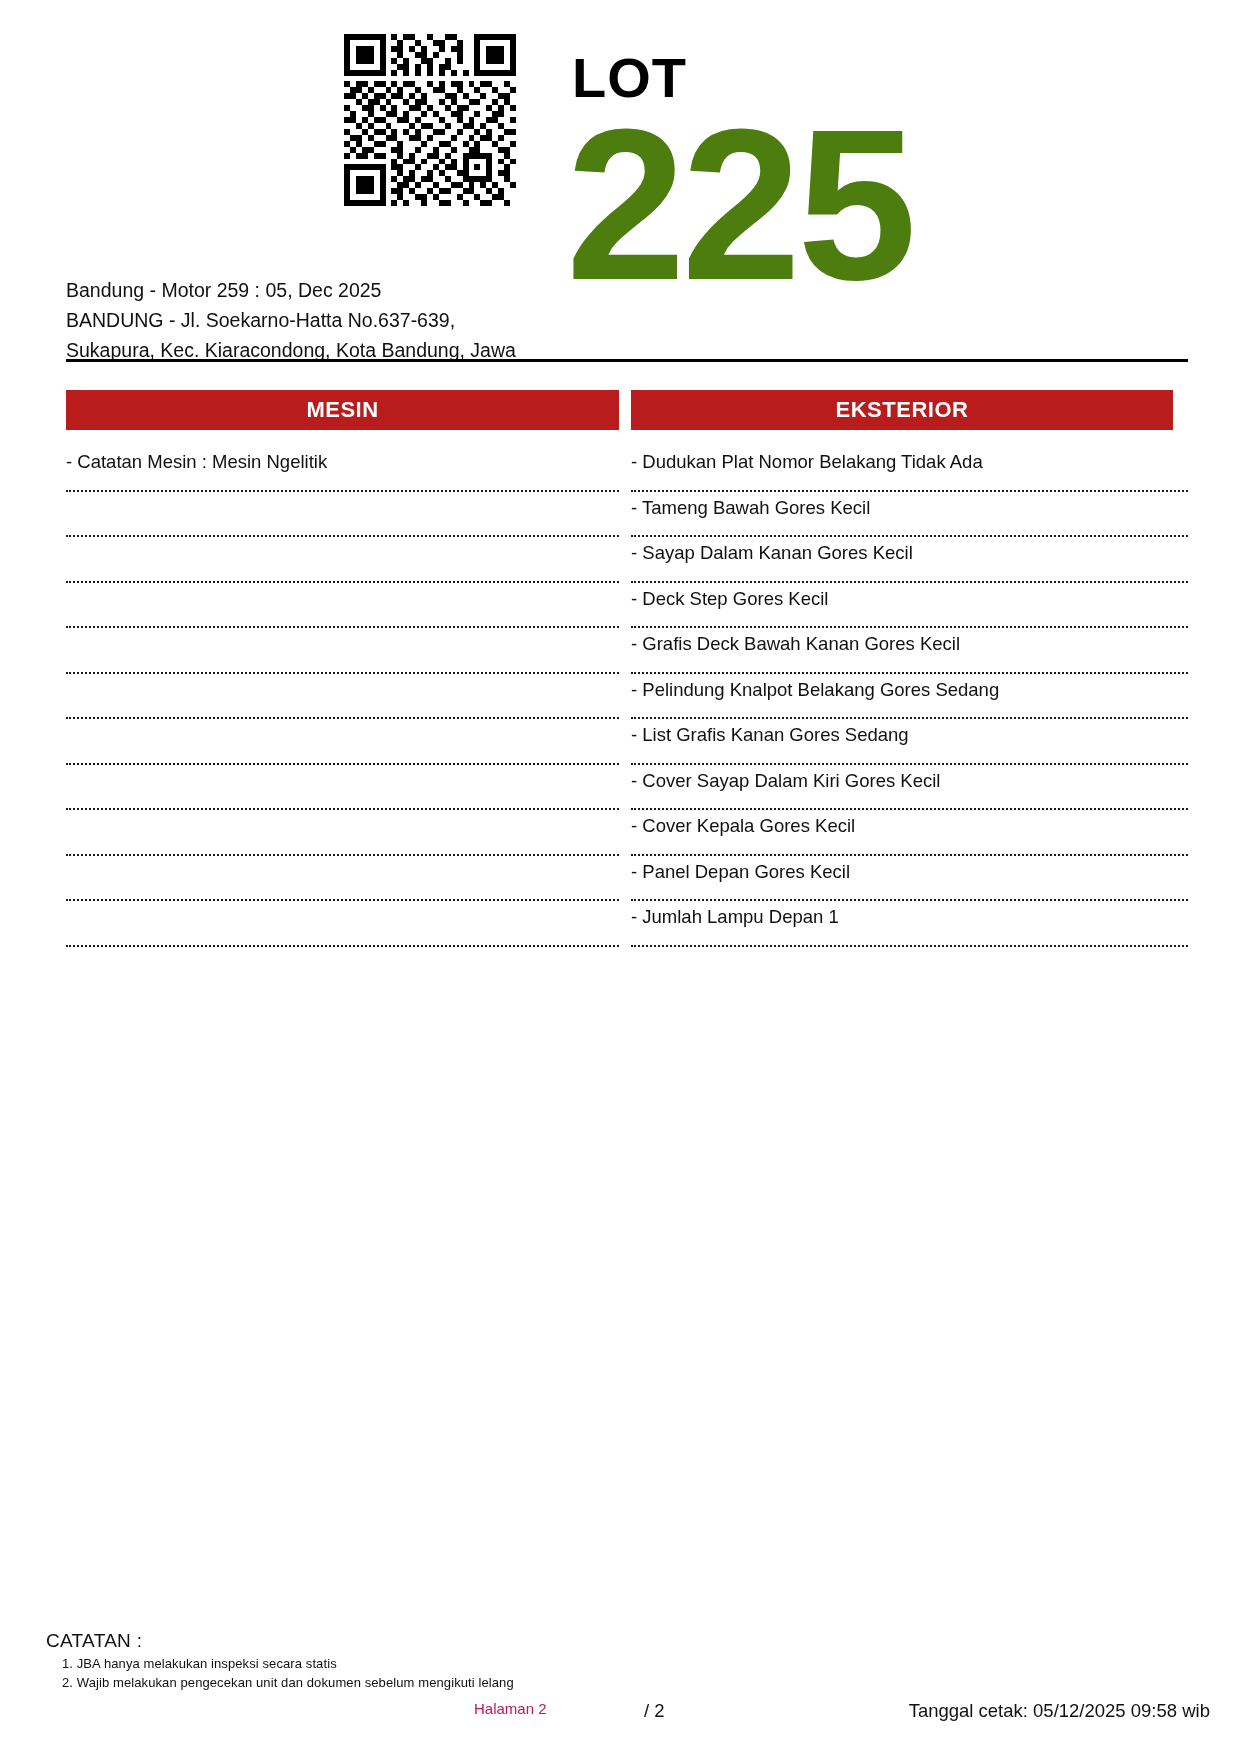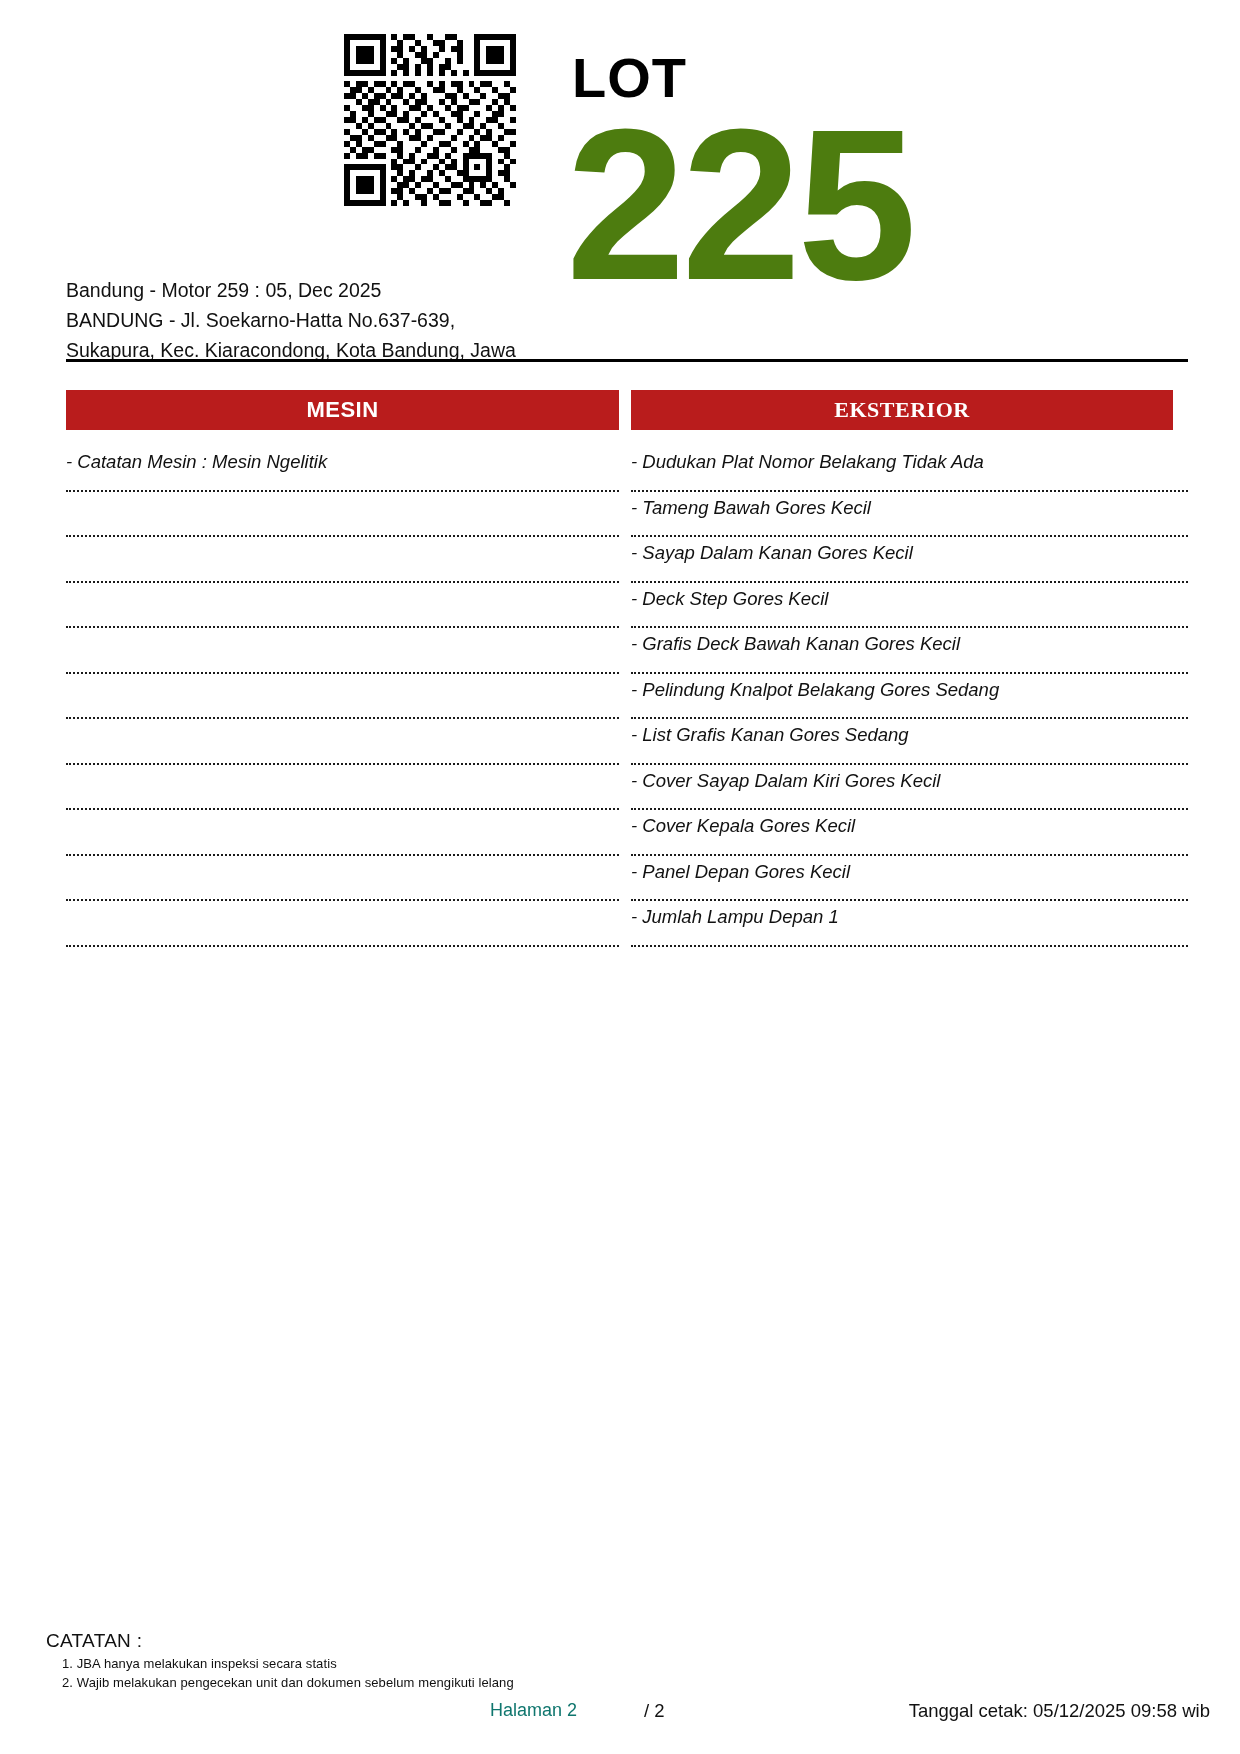--- a/index.html
+++ b/index.html
@@ -92,38 +92,37 @@
     background: #b91c1c;
     color: #fff;
     font-weight: bold;
     font-size: 22px;
     letter-spacing: 0.5px;
     display: flex;
     align-items: center;
     justify-content: center;
   }
   .colhead.left  { left: 58px;  width: 553px; }
-  .colhead.right { left: 623px; width: 542px; font-family: Liberation Serif, serif; }
+  .colhead.right { left: 623px; width: 542px; }
 
   
   .list {
     position: absolute;
     top: 446px;
   }
   .list.left  { left: 58px;  width: 553px; }
   .list.right { left: 623px; width: 557px; }
 
   .row {
     height: 45.5px;
     box-sizing: border-box;
     border-bottom: 2px dotted #1a1a1a;
     display: flex;
     align-items: flex-start;
     padding-top: 3px;
-    font-style: italic;
   }
   .row .txt {
     font-size: 18.5px;
     line-height: 26px;
     color: #111;
     white-space: nowrap;
   }
   .row.empty .txt { color: transparent; }
 
   
@@ -150,23 +149,22 @@
     position: absolute;
     left: 0;
     top: 1700px;
     width: 1240px;
     height: 40px;
   }
   .page-label {
     position: absolute;
     left: 466px;
     top: 0px;
-    font-size: 18px;
-    color: #0f766e;
-    margin-left: 16px;
+    font-size: 15px;
+    color: #be185d;
   }
   .page-total {
     position: absolute;
     left: 636px;
     top: 0px;
     font-size: 18.5px;
     color: #111;
   }
   .printdate {
     position: absolute;

